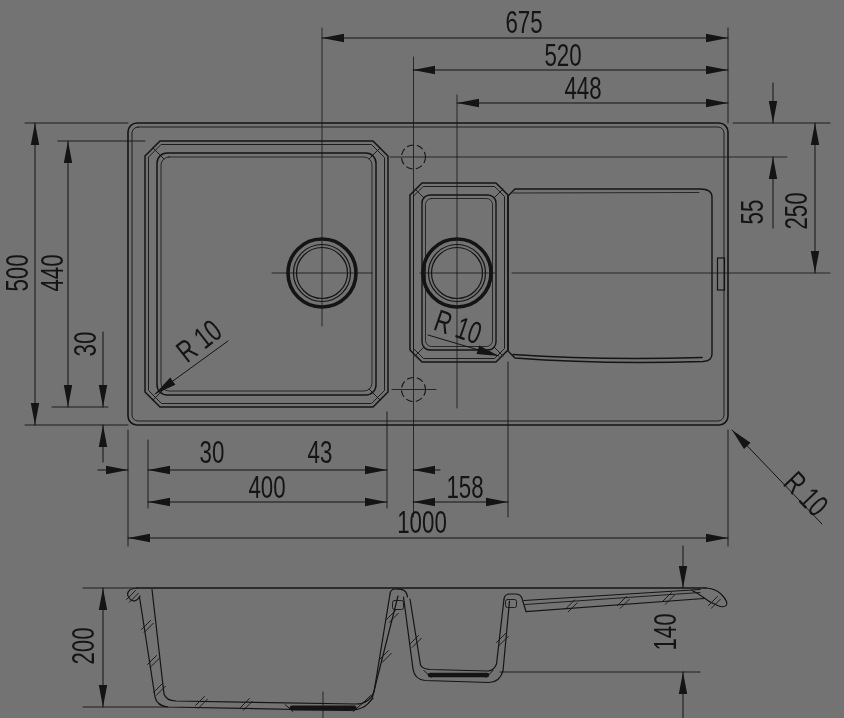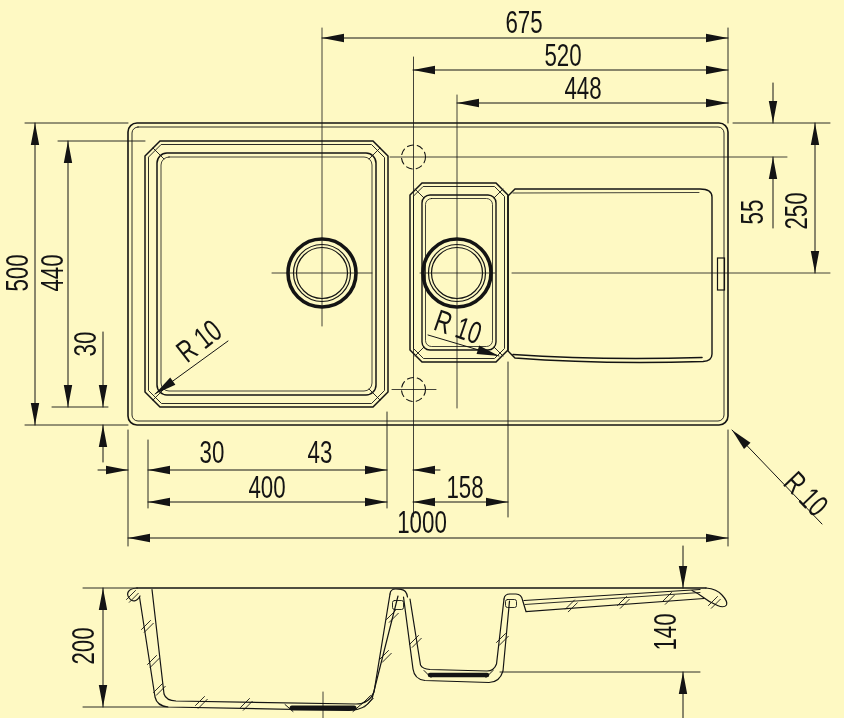--- a/index.html
+++ b/index.html
@@ -1,16 +1,16 @@
 <!DOCTYPE html>
 <html><head>
 <meta charset="utf-8">
 <style>
   html,body{margin:0;padding:0;background:#fff;}
-  .stage{position:relative;width:844px;height:718px;background:#fef9c3;overflow:hidden;
+  .stage{position:relative;width:844px;height:718px;background:#737373;overflow:hidden;
          font-family:"Liberation Sans",sans-serif;}
   .stage svg{position:absolute;left:0;top:0;}
   .dim{position:absolute;font-size:31px;line-height:1;color:#141414;white-space:nowrap;
        transform-origin:50% 50%;letter-spacing:0;}
 </style>
 </head>
 <body>
 
 <div class="stage">
 

